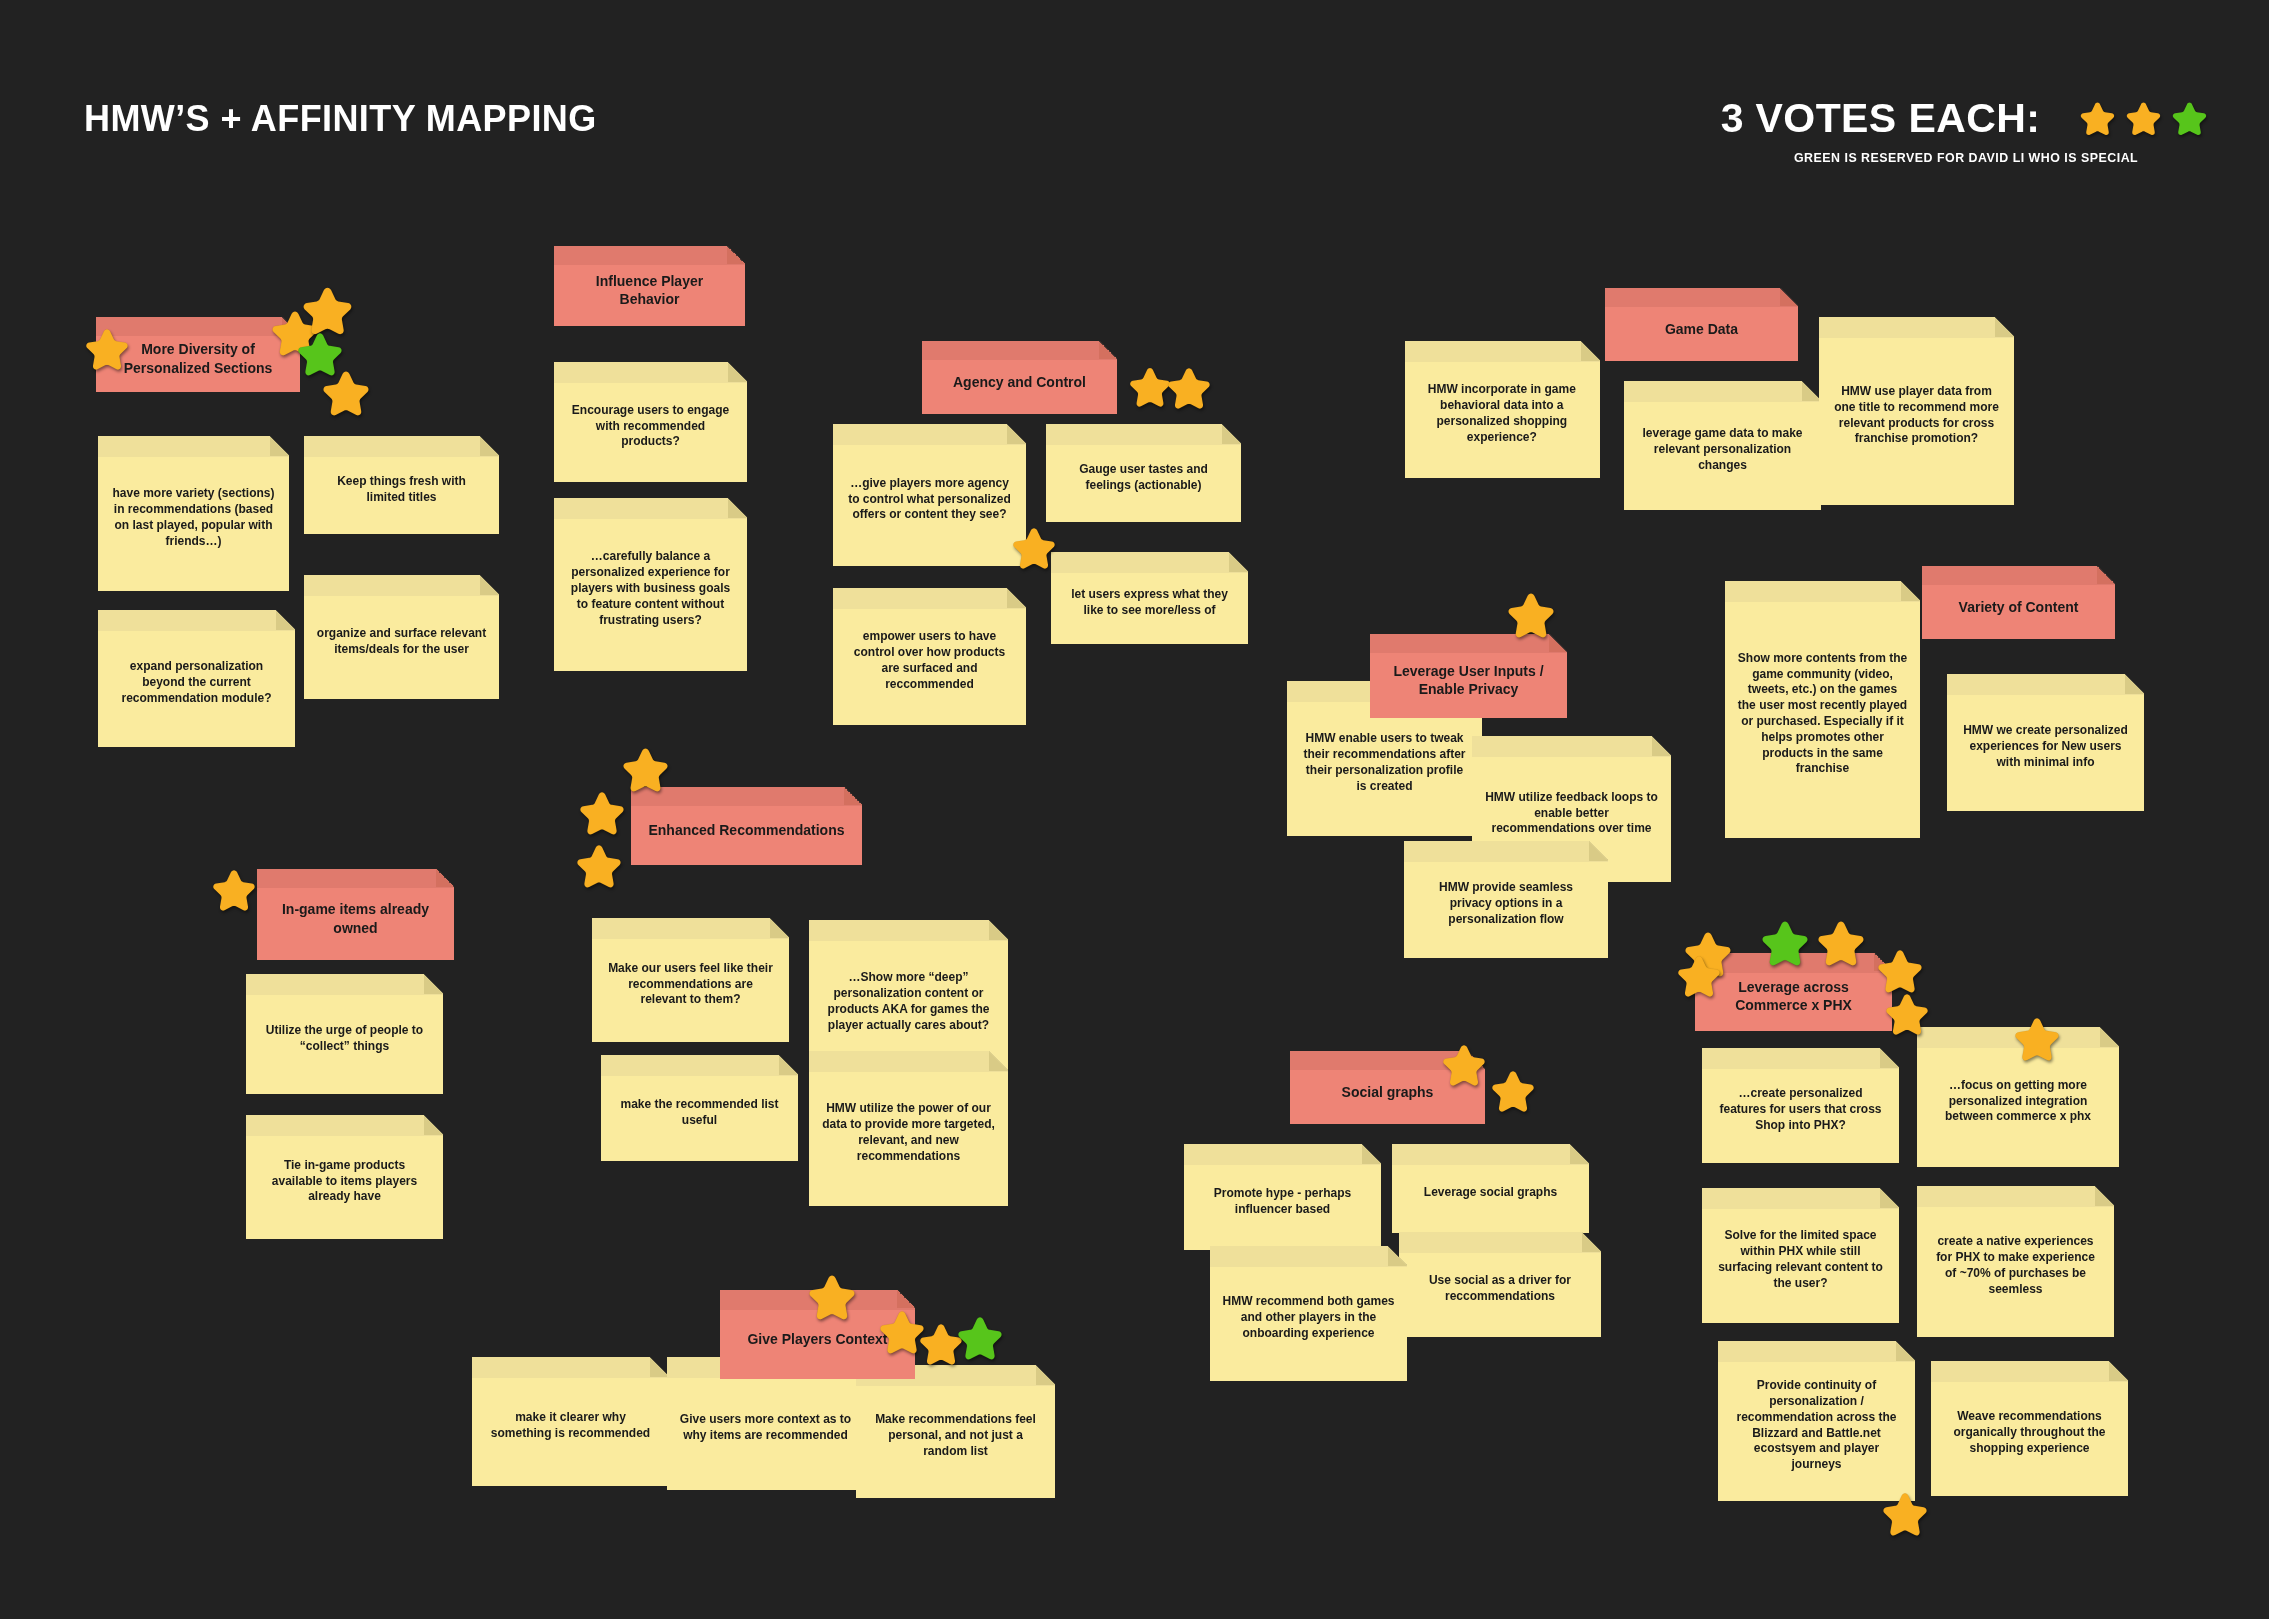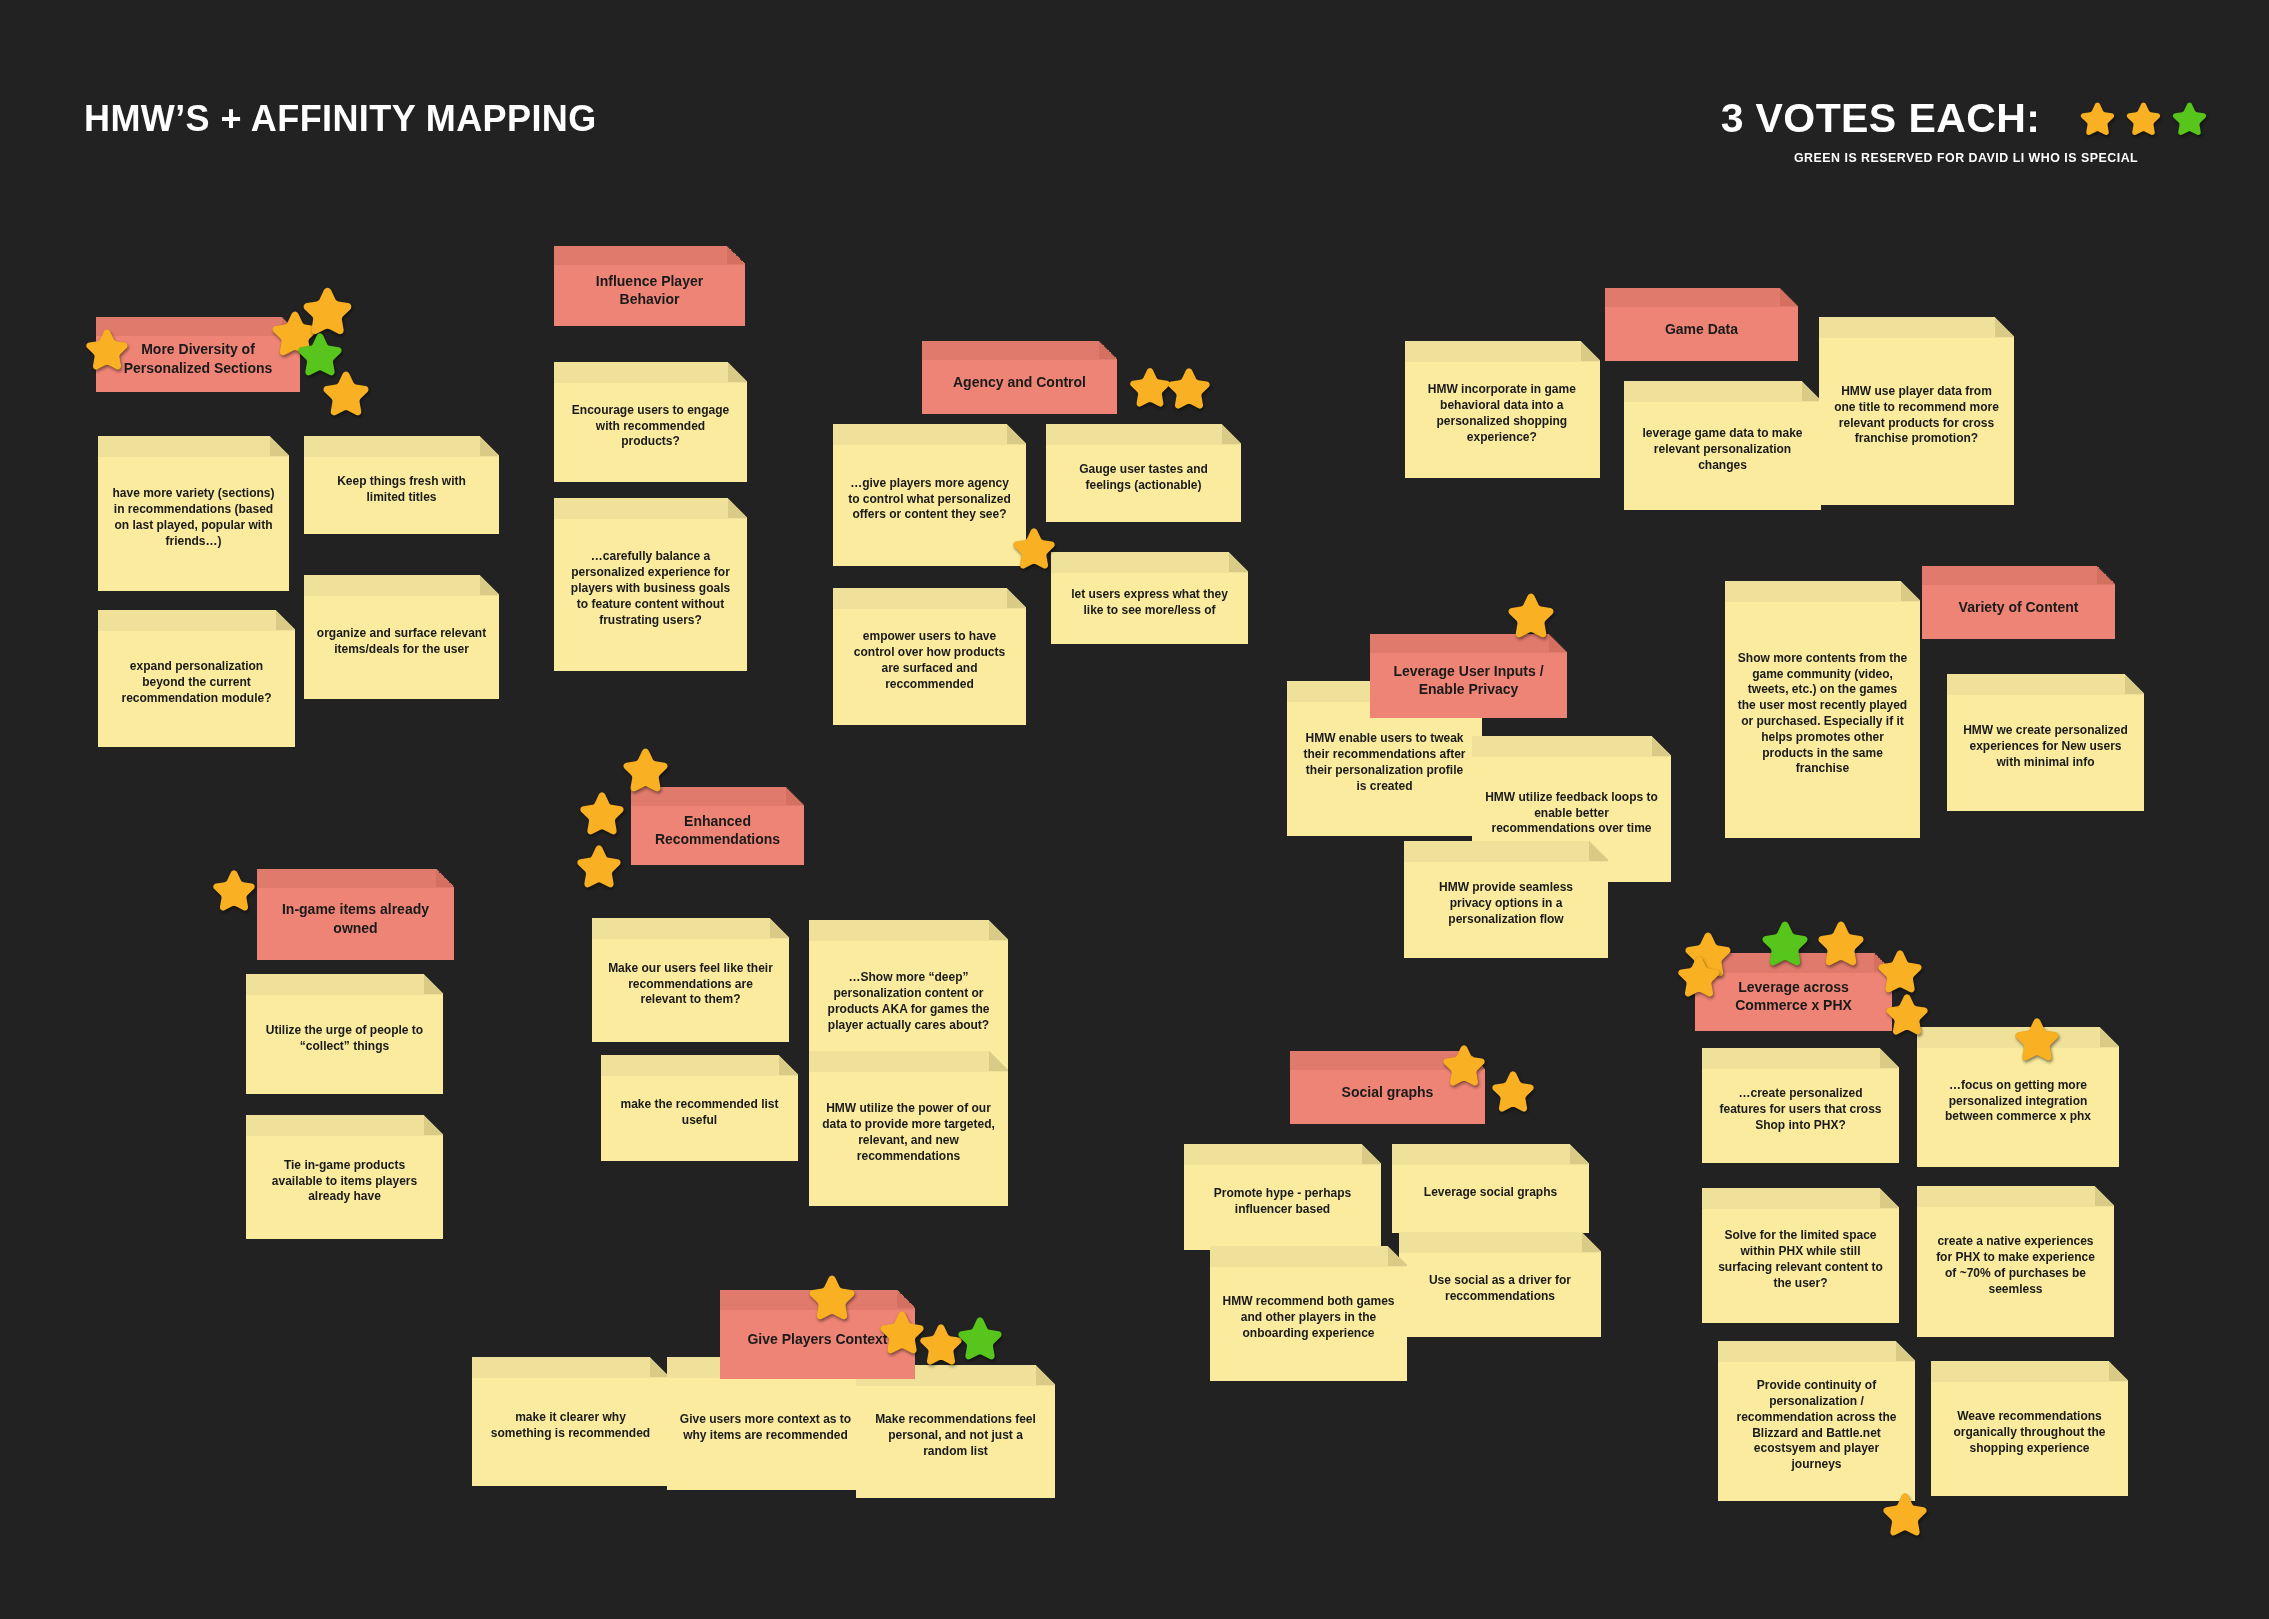--- a/index.html
+++ b/index.html
@@ -222,21 +222,21 @@
         </div>
         <div class="note yellow" style="left: 809px; top: 920px; width: 199px; height: 155px; justify-content: center;">
           <span class="txt">…Show more “deep” personalization content or products AKA for games the player actually cares about?</span>
         </div>
         <div class="note yellow" style="left: 601px; top: 1055px; width: 197px; height: 106px;">
           <span class="txt">make the recommended list useful</span>
         </div>
         <div class="note yellow" style="left: 809px; top: 1051px; width: 199px; height: 155px;">
           <span class="txt">HMW utilize the power of our data to provide more targeted, relevant, and new recommendations</span>
         </div>
-        <div class="note red" style="left: 631px; top: 787px; width: 173px; height: 78px;">
+        <div class="note red" style="left: 631px; top: 787px; width: 231px; height: 78px;">
           <span class="txt">Enhanced Recommendations</span>
         </div>
         <svg viewBox="0 0 100 100" width="49" height="49" class="star" style="left: 621px; top: 745px;">
           <path d="M50 7 C53 7 55.5 9 57 12 L65 29 C66 31 68 32.5 70.5 33 L89 36 C95 37 97 44 93 48 L79.5 61 C77.5 63 76.8 65.5 77.3 68 L80.5 86.5 C81.5 92.5 75.5 96.8 70.5 94 L54 85.5 C51.5 84.2 48.5 84.2 46 85.5 L29.5 94 C24.5 96.8 18.5 92.5 19.5 86.5 L22.7 68 C23.2 65.5 22.5 63 20.5 61 L7 48 C3 44 5 37 11 36 L29.5 33 C32 32.5 34 31 35 29 L43 12 C44.5 9 47 7 50 7 Z" fill="#F9B022" stroke="rgba(0,0,0,0.10)" stroke-width="1"></path>
         </svg>
         <svg viewBox="0 0 100 100" width="48" height="48" class="star" style="left: 578px; top: 789px;">
           <path d="M50 7 C53 7 55.5 9 57 12 L65 29 C66 31 68 32.5 70.5 33 L89 36 C95 37 97 44 93 48 L79.5 61 C77.5 63 76.8 65.5 77.3 68 L80.5 86.5 C81.5 92.5 75.5 96.8 70.5 94 L54 85.5 C51.5 84.2 48.5 84.2 46 85.5 L29.5 94 C24.5 96.8 18.5 92.5 19.5 86.5 L22.7 68 C23.2 65.5 22.5 63 20.5 61 L7 48 C3 44 5 37 11 36 L29.5 33 C32 32.5 34 31 35 29 L43 12 C44.5 9 47 7 50 7 Z" fill="#F9B022" stroke="rgba(0,0,0,0.10)" stroke-width="1"></path>
         </svg>
         <svg viewBox="0 0 100 100" width="48" height="48" class="star" style="left: 575px; top: 842px;">
           <path d="M50 7 C53 7 55.5 9 57 12 L65 29 C66 31 68 32.5 70.5 33 L89 36 C95 37 97 44 93 48 L79.5 61 C77.5 63 76.8 65.5 77.3 68 L80.5 86.5 C81.5 92.5 75.5 96.8 70.5 94 L54 85.5 C51.5 84.2 48.5 84.2 46 85.5 L29.5 94 C24.5 96.8 18.5 92.5 19.5 86.5 L22.7 68 C23.2 65.5 22.5 63 20.5 61 L7 48 C3 44 5 37 11 36 L29.5 33 C32 32.5 34 31 35 29 L43 12 C44.5 9 47 7 50 7 Z" fill="#F9B022" stroke="rgba(0,0,0,0.10)" stroke-width="1"></path>

